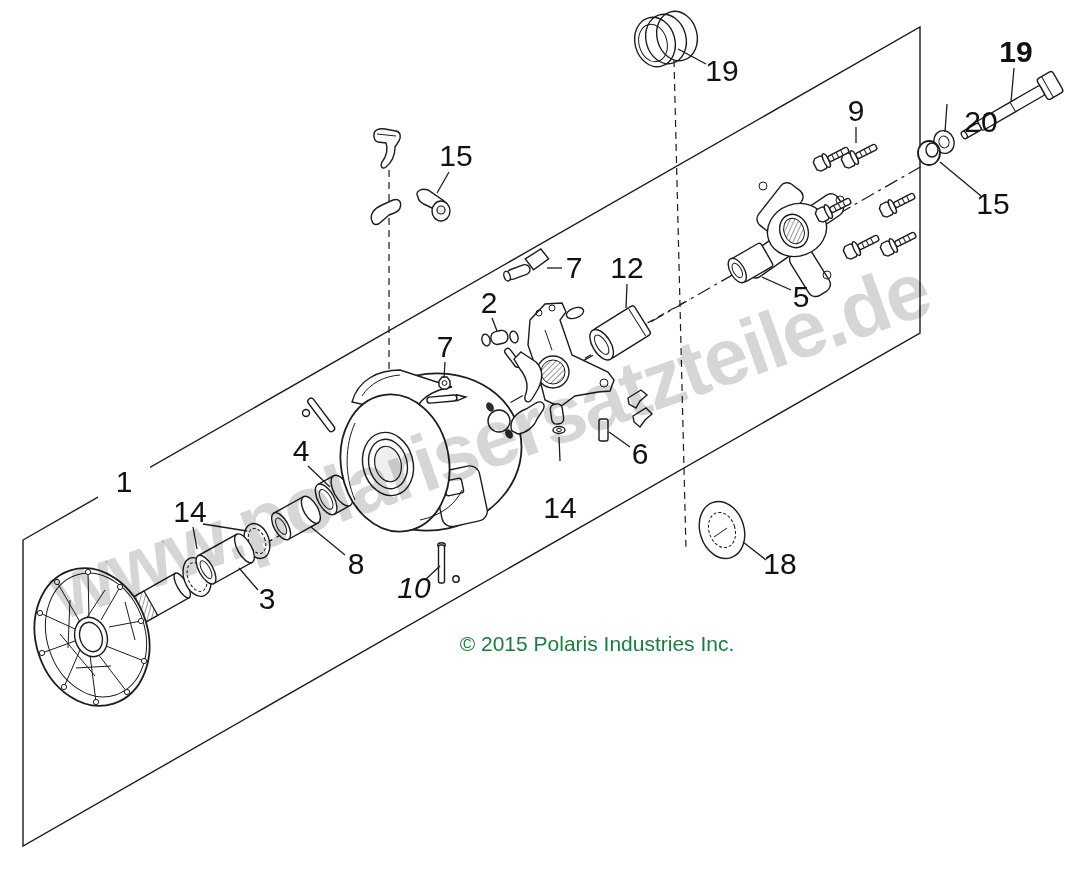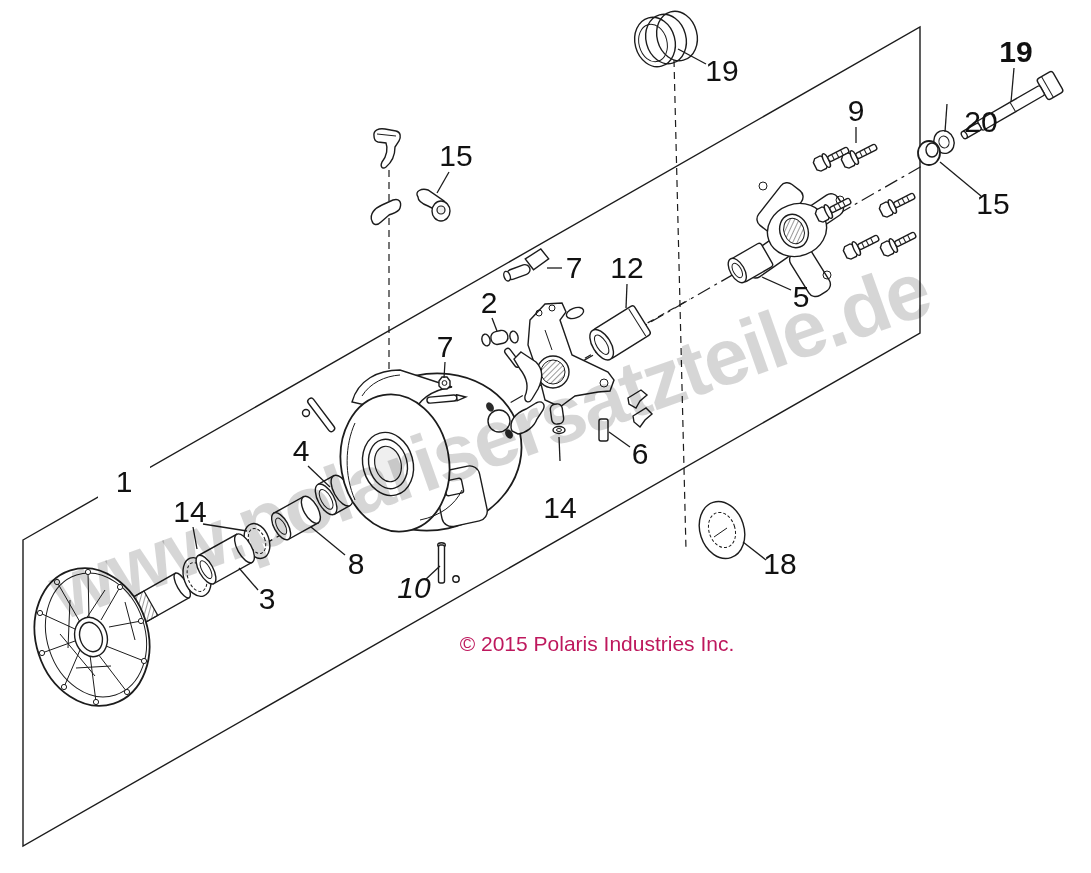--- a/index.html
+++ b/index.html
@@ -14,21 +14,21 @@
   .dash{fill:none;stroke:#1c1c1c;stroke-width:1.2;stroke-dasharray:7 5;}
   .dashdot{fill:none;stroke:#1c1c1c;stroke-width:1.2;stroke-dasharray:14 5 3 5;}
   .thin{fill:none;stroke:#1c1c1c;stroke-width:1;}
   #watermark{position:absolute;z-index:2;left:38px;top:552px;white-space:nowrap;
         font-weight:bold;font-size:80px;letter-spacing:-2px;color:rgba(0,0,0,0.16);
         transform:rotate(-19.5deg);transform-origin:0 0;pointer-events:none;}
   #labels{position:absolute;left:0;top:0;width:100%;height:100%;z-index:3;}
   .callout{position:absolute;transform:translate(-50%,-50%);font-size:30px;color:#111;
         line-height:1;}
   #copyright{position:absolute;z-index:3;left:597px;top:632px;transform:translateX(-50%);
-        font-size:21px;color:#be185d;white-space:nowrap;}
+        font-size:21px;color:#15803d;white-space:nowrap;}
 </style>
 </head>
 <body>
 
 <div id="page">
 
   <svg id="art" width="1091" height="873" viewBox="0 0 1091 873">
     <defs>
       <pattern id="hatch" width="4" height="4" patternUnits="userSpaceOnUse" patternTransform="rotate(45)">
         <line x1="0" y1="0" x2="0" y2="4" stroke="#555" stroke-width="1.2"></line>

